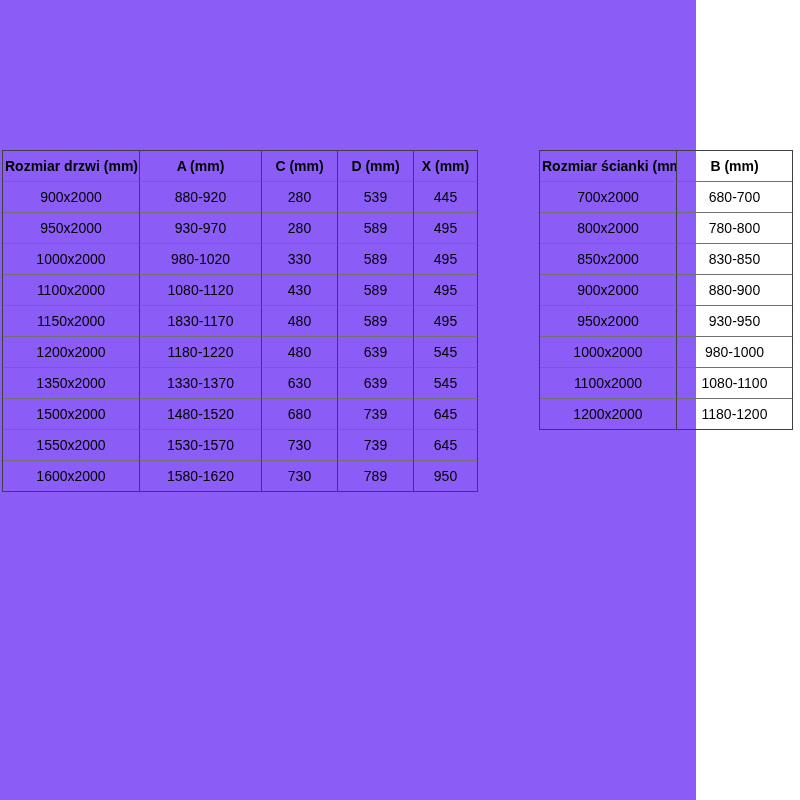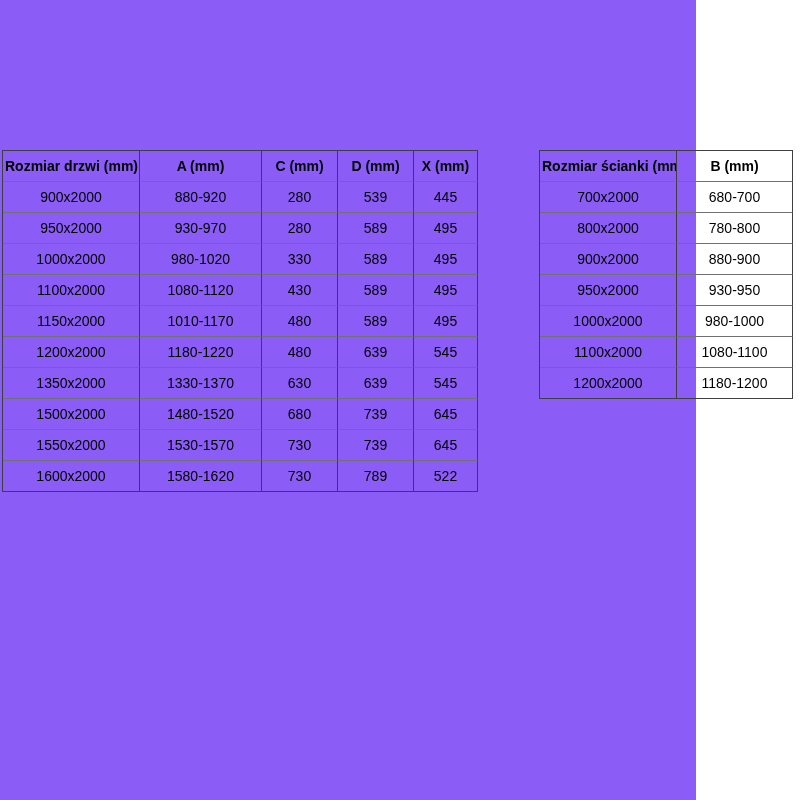--- a/index.html
+++ b/index.html
@@ -104,21 +104,21 @@
         </tr>
         <tr>
           <td>1100x2000</td>
           <td>1080-1120</td>
           <td>430</td>
           <td>589</td>
           <td>495</td>
         </tr>
         <tr>
           <td>1150x2000</td>
-          <td>1010-1170</td>
+          <td>1830-1170</td>
           <td>480</td>
           <td>589</td>
           <td>495</td>
         </tr>
         <tr>
           <td>1200x2000</td>
           <td>1180-1220</td>
           <td>480</td>
           <td>639</td>
           <td>545</td>
@@ -142,21 +142,21 @@
           <td>1530-1570</td>
           <td>730</td>
           <td>739</td>
           <td>645</td>
         </tr>
         <tr>
           <td>1600x2000</td>
           <td>1580-1620</td>
           <td>730</td>
           <td>789</td>
-          <td>522</td>
+          <td>950</td>
         </tr>
       </tbody>
     </table>
 
   <table id="walls-table" class="spec-table">
     <colgroup>
       <col style="width:137px">
       <col style="width:116px">
     </colgroup>
   <thead>
@@ -168,20 +168,24 @@
       <tbody>
         <tr>
           <td>700x2000</td>
           <td>680-700</td>
         </tr>
         <tr>
           <td>800x2000</td>
           <td>780-800</td>
         </tr>
         <tr>
+          <td>850x2000</td>
+          <td>830-850</td>
+        </tr>
+        <tr>
           <td>900x2000</td>
           <td>880-900</td>
         </tr>
         <tr>
           <td>950x2000</td>
           <td>930-950</td>
         </tr>
         <tr>
           <td>1000x2000</td>
           <td>980-1000</td>

